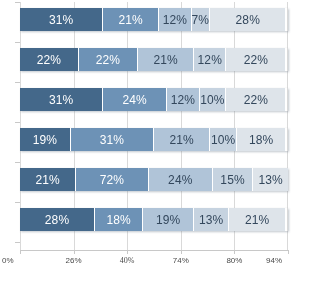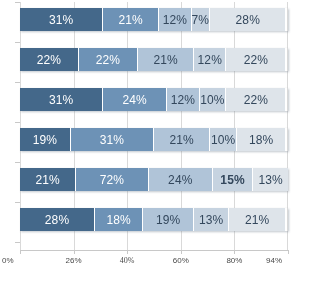--- a/index.html
+++ b/index.html
@@ -189,21 +189,21 @@
           <div class="seg" style="width: 56.28px; background: rgb(68, 104, 138);">
             <span class="seg-label" style="color: rgb(255, 255, 255);">21%</span>
           </div>
           <div class="seg" style="width: 72.36px; background: rgb(109, 146, 182);">
             <span class="seg-label" style="color: rgb(255, 255, 255);">72%</span>
           </div>
           <div class="seg" style="width: 64.32px; background: rgb(176, 196, 216);">
             <span class="seg-label" style="color: rgb(51, 71, 92);">24%</span>
           </div>
           <div class="seg" style="width: 40.2px; background: rgb(198, 211, 224);">
-            <span class="seg-label" style="color: rgb(51, 71, 92); font-weight: bold;">15%</span>
+            <span class="seg-label" style="color: rgb(51, 71, 92);">15%</span>
           </div>
           <div class="seg" style="width: 34.84px; background: rgb(222, 228, 234);">
             <span class="seg-label" style="color: rgb(51, 71, 92);">13%</span>
           </div>
         </div>
         <div class="bar-row" style="top: 206px;">
           <div class="seg" style="width: 75.04px; background: rgb(68, 104, 138);">
             <span class="seg-label" style="color: rgb(255, 255, 255);">28%</span>
           </div>
           <div class="seg" style="width: 48.24px; background: rgb(109, 146, 182);">
@@ -237,18 +237,18 @@
       <div class="tick-y" style="top: 82px; background: rgb(200, 200, 200);"></div>
       <div class="tick-y" style="top: 122px; background: rgb(200, 200, 200);"></div>
       <div class="tick-y" style="top: 162px; background: rgb(200, 200, 200);"></div>
       <div class="tick-y" style="top: 202px; background: rgb(200, 200, 200);"></div>
       <div class="tick-y" style="top: 242px; background: rgb(200, 200, 200);"></div>
     </div>
   <div id="x-tick-labels">
       <div class="xtick-label" style="color: rgb(74, 74, 74); transform: none; left: 2px;">0%</div>
       <div class="xtick-label" style="color: rgb(74, 74, 74); left: 73.6px;">26%</div>
       <div class="xtick-label" style="color: rgb(74, 74, 74); left: 127.2px; font-family: Liberation Serif, serif;">40%</div>
-      <div class="xtick-label" style="color: rgb(74, 74, 74); left: 180.8px;">60%</div>
+      <div class="xtick-label" style="color: rgb(74, 74, 74); left: 180.8px;">74%</div>
       <div class="xtick-label" style="color: rgb(74, 74, 74); left: 234.4px;">80%</div>
       <div class="xtick-label" style="color: rgb(74, 74, 74); transform: none; left: 266px;">94%</div>
     </div>
 
 </div>
 
 </body></html>

